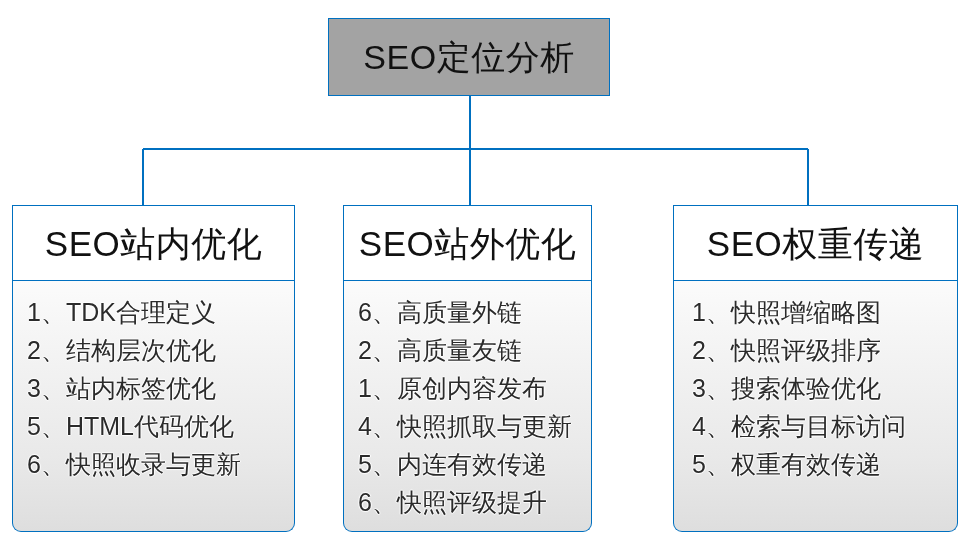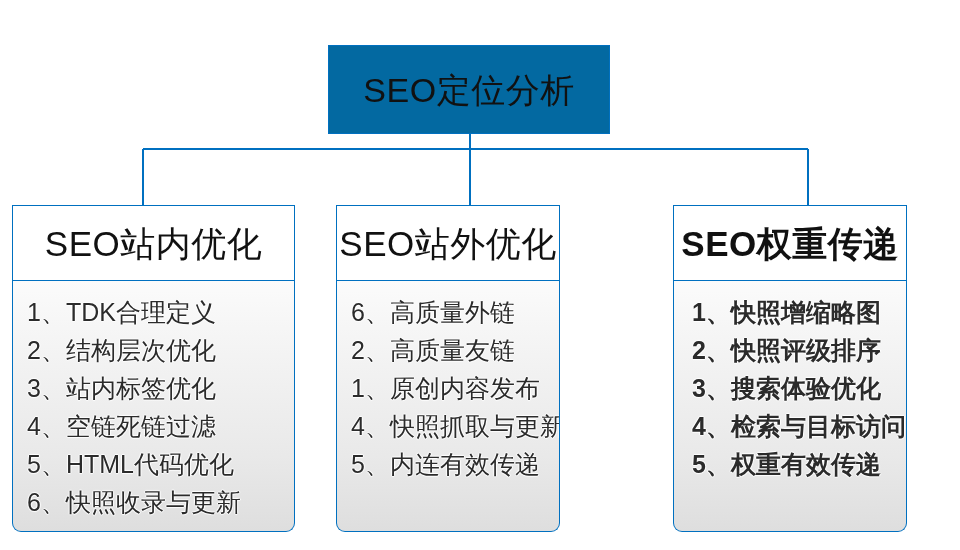--- a/index.html
+++ b/index.html
@@ -32,45 +32,44 @@
     height: 550px;
     pointer-events: none;
   }
 
   
   .root-box {
     position: absolute;
     left: 328px;
     top: 18px;
     width: 282px;
-    height: 89px;
+    height: 78px;
     box-sizing: border-box;
     border: 1.4px solid #0070c0;
-    background: #0369a1;
+    background: #a3a3a3;
     display: flex;
     align-items: center;
     justify-content: center;
-    margin-top: 27px;
   }
   .root-title {
     font-size: 34px;
     color: #111111;
     line-height: 1;
     letter-spacing: 0.5px;
     white-space: nowrap;
   }
 
   
   .column {
     position: absolute;
     top: 205px;
   }
   .col-0 { left: 12px;   width: 283px; }
-  .col-1 { left: 336px; width: 224px; }
-  .col-2 { left: 673px; width: 234px; font-weight: bold; }
+  .col-1 { left: 343px; width: 249px; }
+  .col-2 { left: 673px; width: 285px; }
 
   .col-header {
     box-sizing: border-box;
     height: 76px;
     border: 1.4px solid #0070c0;
     background: #ffffff;
     display: flex;
     align-items: center;
     justify-content: center;
   }
@@ -131,36 +130,36 @@
   </div>
 
   <div class="column col-0">
     <div class="col-header">
       <div class="col-header-title">SEO站内优化</div>
     </div>
     <div class="col-list">
       <div class="list-item">1、TDK合理定义</div>
       <div class="list-item">2、结构层次优化</div>
       <div class="list-item">3、站内标签优化</div>
-      <div class="list-item">4、空链死链过滤</div>
       <div class="list-item">5、HTML代码优化</div>
       <div class="list-item">6、快照收录与更新</div>
     </div>
   </div>
 
   <div class="column col-1">
     <div class="col-header">
       <div class="col-header-title">SEO站外优化</div>
     </div>
     <div class="col-list">
       <div class="list-item">6、高质量外链</div>
       <div class="list-item">2、高质量友链</div>
       <div class="list-item">1、原创内容发布</div>
       <div class="list-item">4、快照抓取与更新</div>
       <div class="list-item">5、内连有效传递</div>
+      <div class="list-item">6、快照评级提升</div>
     </div>
   </div>
 
   <div class="column col-2">
     <div class="col-header">
       <div class="col-header-title">SEO权重传递</div>
     </div>
     <div class="col-list">
       <div class="list-item">1、快照增缩略图</div>
       <div class="list-item">2、快照评级排序</div>

